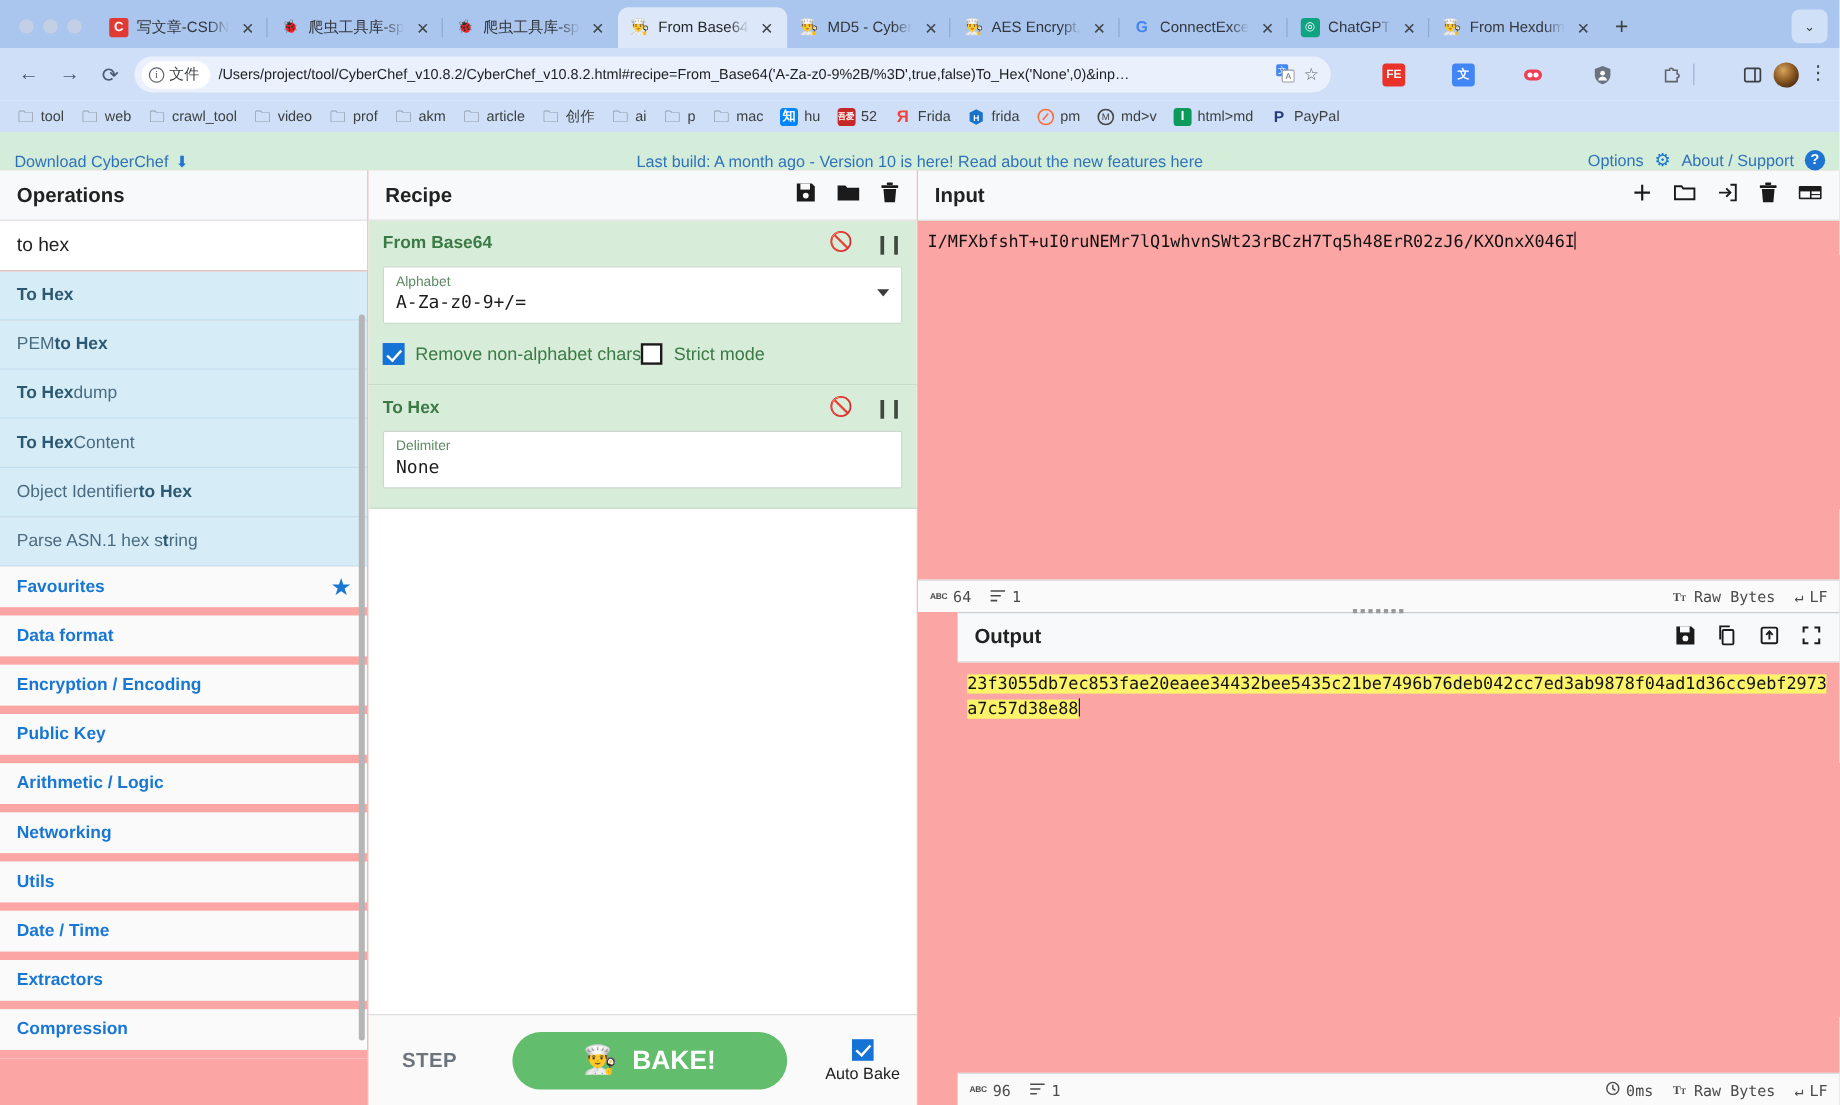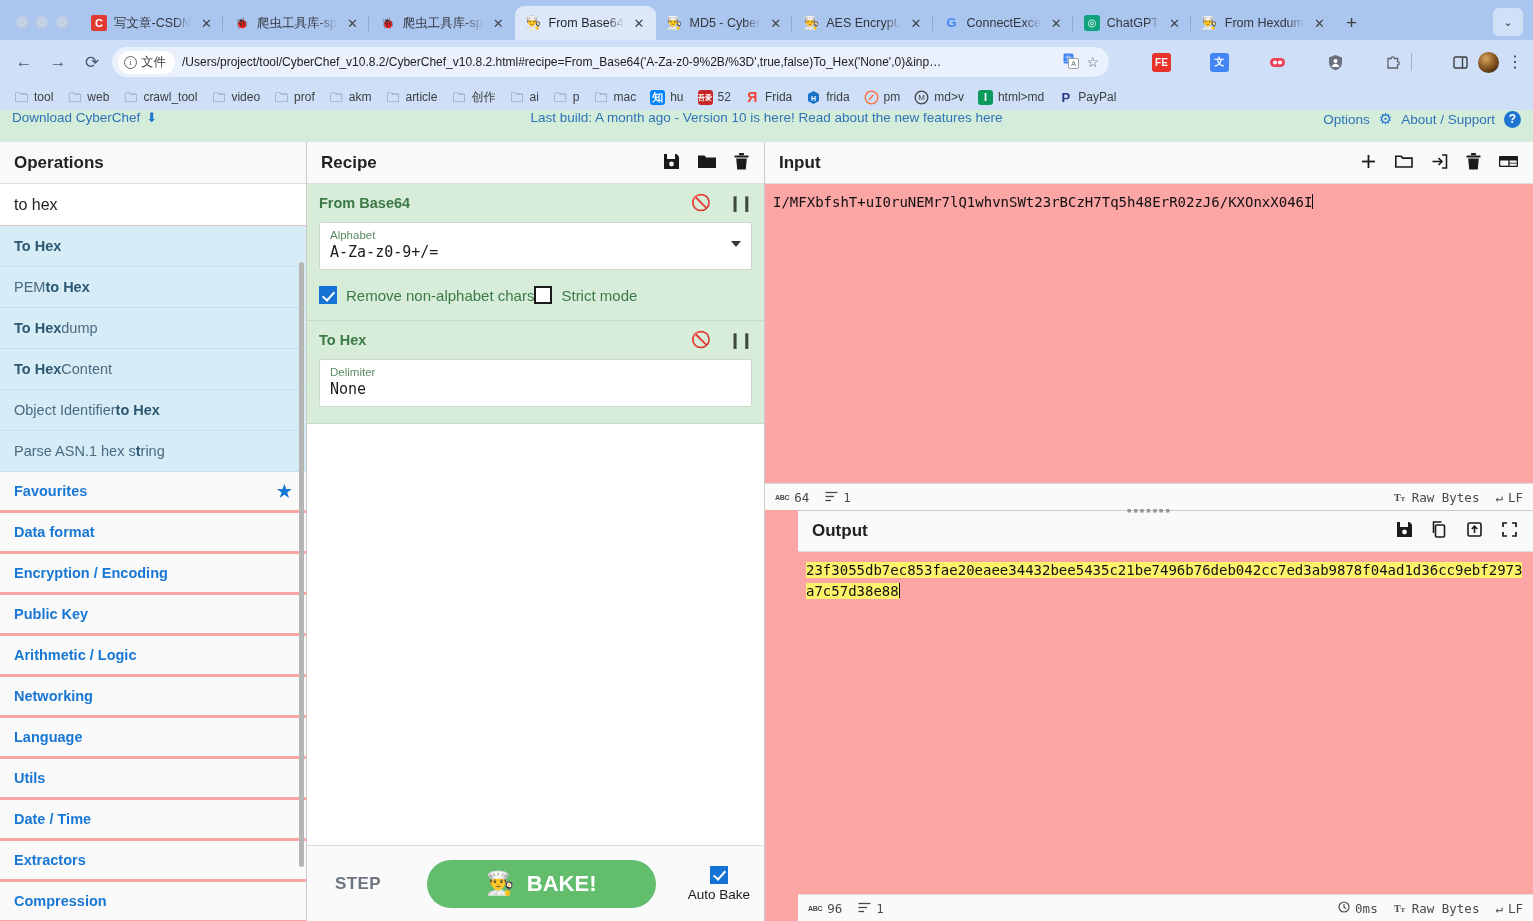--- a/index.html
+++ b/index.html
@@ -114,21 +114,21 @@
     white-space: nowrap; border-radius: 4px;
   }
   .bm-ico { width: 15px; height: 15px; flex: 0 0 15px; display: block;
             font-size: 11px; line-height: 15px; text-align: center; }
   .bmfolder { font-size: 13px; color: #5f6368; line-height: 15px; }
   .sq { border-radius: 3px; color:#fff; font-weight: bold; }
 
   
   .banner {
     height: 32px; background: #d4edda; flex: 0 0 32px;
-    display: flex; align-items: flex-start; position: relative;
+    display: flex; align-items: flex-end; position: relative;
     font-size: 13.5px; padding: 0 12px;
   }
   .banner a { color: #3072b9; text-decoration: none; }
   .banner-left { display: flex; align-items: center; gap: 6px; }
   .banner-center {
     position: absolute; left: 0; right: 0; text-align: center;
     color: #3072b9; pointer-events: none;
   }
   .banner-right {
     margin-left: auto; display: flex; align-items: center; gap: 9px;
@@ -162,21 +162,21 @@
     font-size: 16px; color: #222; background: #fff;
   }
   .ops-list { flex: 1; overflow: hidden; }
   .op-result {
     height: 41px; background: #d6ecf7; border-bottom: 1px solid #c2e0f0;
     display: flex; align-items: center; padding: 0 14px;
     font-size: 14.5px; color: #4a6b80;
   }
   .op-result b { color: #2c5871; font-weight: bold; }
   .cat {
-    height: 41px; border-bottom: 3px solid #fca5a5;
+    height: 41px; border-bottom: 7px solid #fca5a5;
     display: flex; align-items: center; padding: 0 14px;
     font-size: 14.5px; font-weight: bold; color: #1977d4; background: #fafafa;
   }
   .cat .star { margin-left: auto; color: #1977d4; font-size: 17px; }
   .ops-scroll {
     position: absolute; right: 2px; top: 120px; width: 5px; height: 605px;
     background: #b5b5b5; border-radius: 3px;
   }
 
   
@@ -549,23 +549,20 @@
         <div class="cat">
             <span>Public Key</span>
           </div>
         <div class="cat">
             <span>Arithmetic / Logic</span>
           </div>
         <div class="cat">
             <span>Networking</span>
           </div>
         <div class="cat">
-            <span>Language</span>
-          </div>
-        <div class="cat">
             <span>Utils</span>
           </div>
         <div class="cat">
             <span>Date / Time</span>
           </div>
         <div class="cat">
             <span>Extractors</span>
           </div>
         <div class="cat">
             <span>Compression</span>

